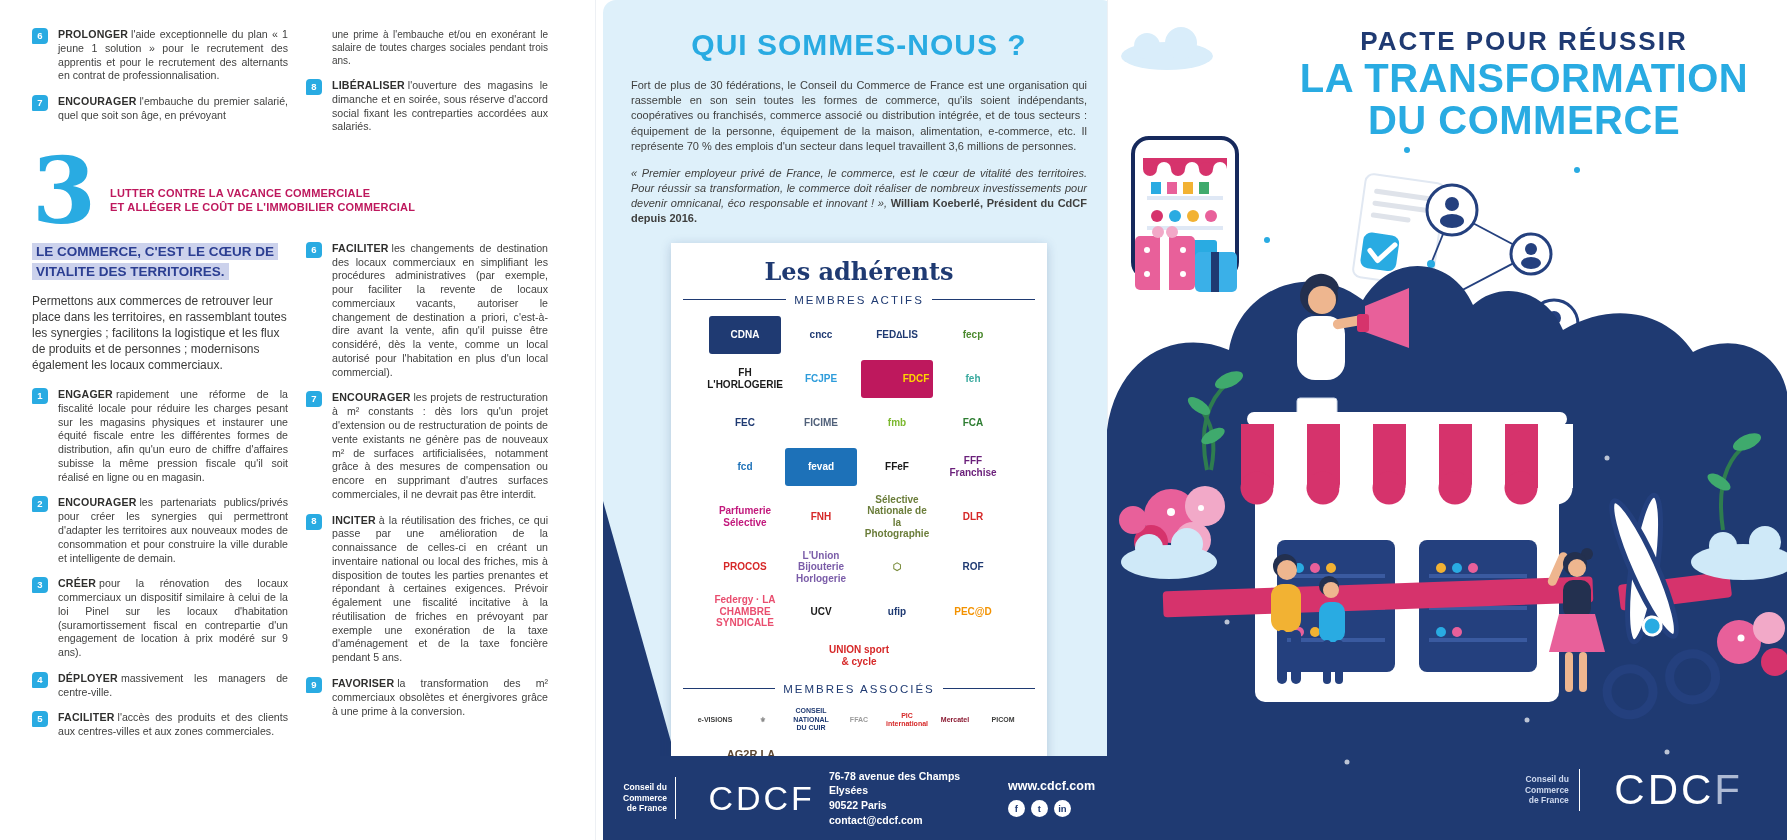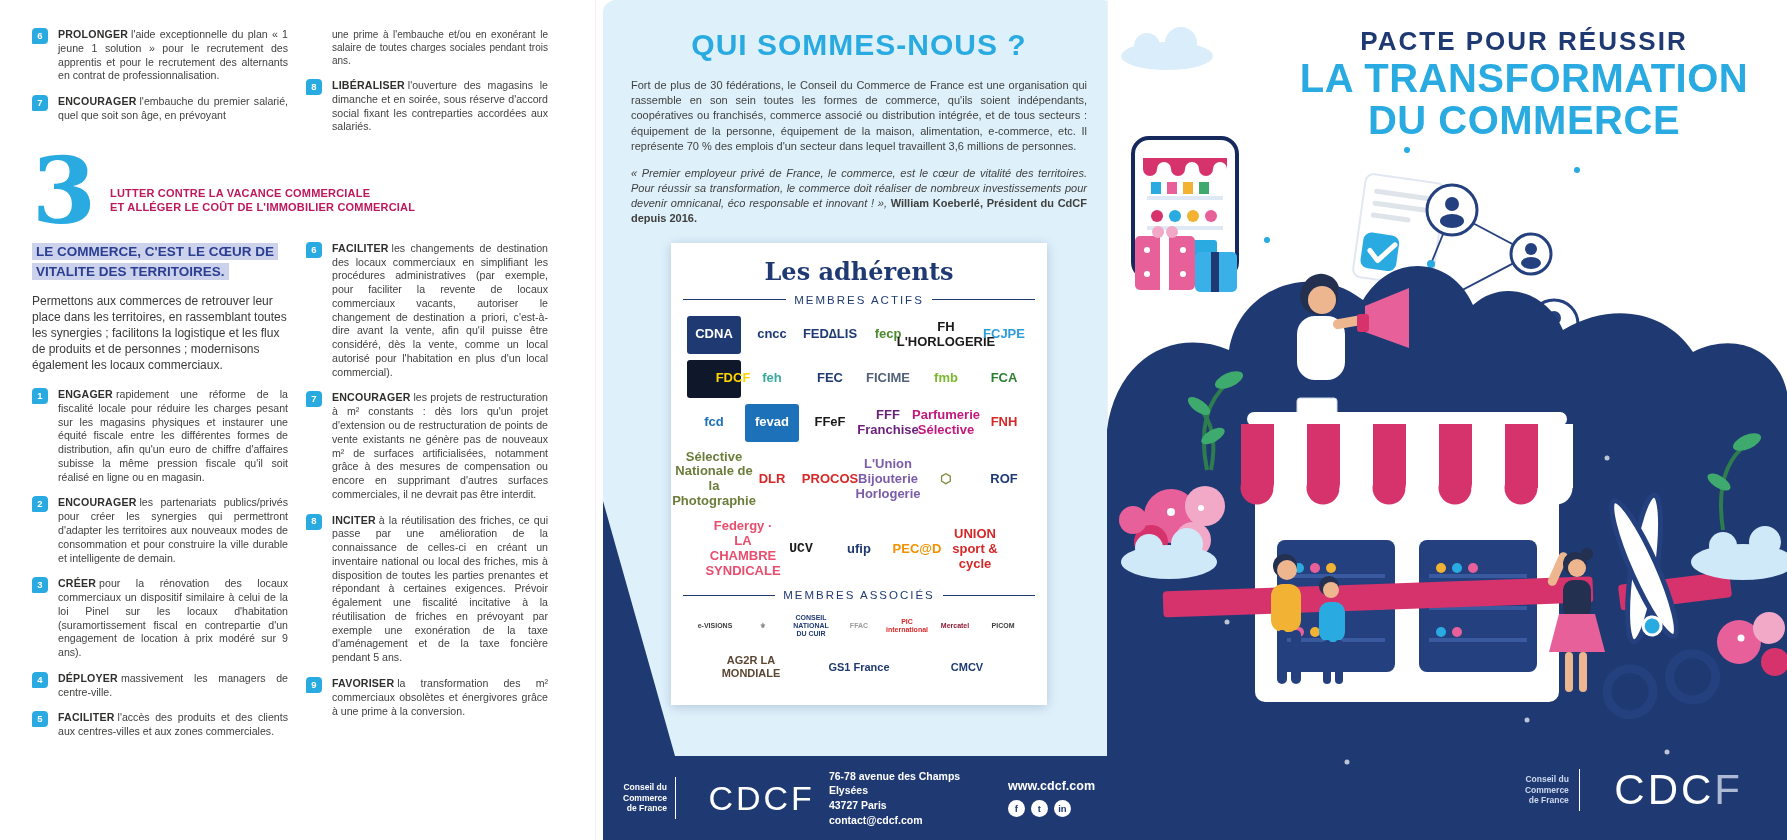--- a/index.html
+++ b/index.html
@@ -28,22 +28,22 @@
   .mid-title{text-align:center;color:#29abe2;font-weight:800;font-size:30px;letter-spacing:1px;margin:4px 0 16px 0;}
   .mid-para{font-size:11px;line-height:1.38;text-align:justify;margin:0 0 12px 0;}
   .mid-quote{font-size:11px;line-height:1.38;text-align:justify;font-style:italic;margin:0;}
   .mid-quote b{font-style:normal;}
   .card{position:relative;z-index:3;width:376px;margin:16px auto 0 auto;background:#fff;
         box-shadow:0 2px 10px rgba(31,58,114,.22);padding:10px 12px 12px 12px;}
   .serif-title{font-family:"DejaVu Serif",serif;font-weight:bold;color:#1f3a72;font-size:24px;text-align:center;margin:4px 0 8px 0;}
   .divider{display:flex;align-items:center;gap:8px;color:#1f3a72;font-size:11.5px;letter-spacing:2px;margin:4px 0 10px 0;}
   .divider::before,.divider::after{content:"";flex:1;height:1px;background:#1f3a72;}
   .chiprow{display:flex;flex-wrap:wrap;justify-content:center;gap:6px 4px;margin-bottom:8px;}
-  .chip{display:inline-flex;align-items:center;justify-content:center;width:54px;min-height:38px;
-        font-size:13px;font-weight:bold;text-align:center;line-height:1.15;border-radius:3px;padding:2px;}
+  .chip{display:inline-flex;align-items:center;justify-content:center;width:72px;min-height:38px;
+        font-size:10px;font-weight:bold;text-align:center;line-height:1.15;border-radius:3px;padding:2px;}
   .chip.assoc{width:44px;min-height:30px;font-size:7px;}
   .chip.partner{width:104px;min-height:36px;font-size:11px;}
   .mid-footer{position:absolute;z-index:4;left:0;bottom:0;width:512px;height:84px;background:#1f3a72;color:#fff;
         display:flex;align-items:center;padding:0 20px;gap:14px;}
   .navy-wedge{position:absolute;left:0;bottom:84px;width:0;height:0;z-index:1;
         border-bottom:255px solid #1f3a72;border-right:72px solid transparent;}
   .logo-block{display:flex;align-items:center;gap:8px;}
   .logo-small{font-size:8.5px;line-height:1.25;text-align:right;font-weight:bold;}
   .logo-bar{width:1.5px;height:42px;background:#fff;}
   .logo-cdcf{font-size:34px;font-weight:400;letter-spacing:3px;margin-left:24px;}
@@ -163,40 +163,40 @@
           <span>MEMBRES ACTIFS</span>
         </div>
       <div class="chiprow">
 
       <span class="chip" style="color: rgb(255, 255, 255); background: rgb(31, 58, 114);">CDNA</span>
           <span class="chip" style="color: rgb(31, 58, 114);">cncc</span>
           <span class="chip" style="color: rgb(31, 58, 114);">FED∆LIS</span>
           <span class="chip" style="color: rgb(76, 138, 47);">fecp</span>
           <span class="chip" style="color: rgb(26, 26, 26);">FH L'HORLOGERIE</span>
           <span class="chip" style="color: rgb(45, 156, 219);">FCJPE</span>
-          <span class="chip" style="color: rgb(255, 213, 0); background: #0f172a; padding-left: 40px;">FDCF</span>
+          <span class="chip" style="color: rgb(255, 213, 0); background: #be185d; padding-left: 40px;">FDCF</span>
           <span class="chip" style="color: rgb(58, 170, 159);">feh</span>
           <span class="chip" style="color: rgb(31, 58, 114);">FEC</span>
           <span class="chip" style="color: rgb(81, 97, 122);">FICIME</span>
           <span class="chip" style="color: rgb(124, 184, 47);">fmb</span>
           <span class="chip" style="color: rgb(46, 125, 50);">FCA</span>
           <span class="chip" style="color: rgb(29, 113, 184);">fcd</span>
           <span class="chip" style="color: rgb(255, 255, 255); background: rgb(29, 113, 184);">fevad</span>
           <span class="chip" style="color: rgb(26, 26, 26);">FFeF</span>
           <span class="chip" style="color: rgb(106, 31, 122);">FFF Franchise</span>
           <span class="chip" style="color: rgb(194, 24, 124);">Parfumerie Sélective</span>
           <span class="chip" style="color: rgb(214, 40, 40);">FNH</span>
           <span class="chip" style="color: rgb(107, 125, 58);">Sélective Nationale de la Photographie</span>
           <span class="chip" style="color: rgb(214, 40, 40);">DLR</span>
           <span class="chip" style="color: rgb(214, 40, 40);">PROCOS</span>
           <span class="chip" style="color: rgb(122, 92, 168);">L'Union Bijouterie Horlogerie</span>
           <span class="chip" style="color: rgb(122, 140, 60);">⬡</span>
           <span class="chip" style="color: rgb(31, 58, 114);">ROF</span>
           <span class="chip" style="color: rgb(233, 78, 111);">Federgy · LA CHAMBRE SYNDICALE</span>
-          <span class="chip" style="color: rgb(26, 26, 26); font-family: Liberation Mono, monospace;">UCV</span>
+          <span class="chip" style="color: rgb(26, 26, 26);">UCV</span>
           <span class="chip" style="color: rgb(31, 58, 114);">ufip</span>
           <span class="chip" style="color: rgb(243, 146, 0);">PEC@D</span>
           <span class="chip" style="color: rgb(214, 40, 40);">UNION sport &amp; cycle</span>
         </div>
       <div class="divider">
           <span>MEMBRES ASSOCIÉS</span>
         </div>
       <div class="chiprow">
 
       <span class="chip assoc" style="color: rgb(60, 60, 59);">e-VISIONS</span>
@@ -222,21 +222,21 @@
         <div class="logo-small">
           <div>Conseil du</div>
           <div>Commerce</div>
           <div>de France</div>
         </div>
         <div class="logo-bar"></div>
         <div class="logo-cdcf">CDCF</div>
       </div>
       <div class="addr">
         <div>76-78 avenue des Champs Elysées</div>
-        <div>43727 Paris</div>
+        <div>90522 Paris</div>
         <div>contact@cdcf.com</div>
       </div>
       <div class="mid-footer-right">
         <div class="site">www.cdcf.com</div>
         <div class="socials">
           <span class="soc">f</span>
           <span class="soc">t</span>
           <span class="soc">in</span>
         </div>
       </div>

